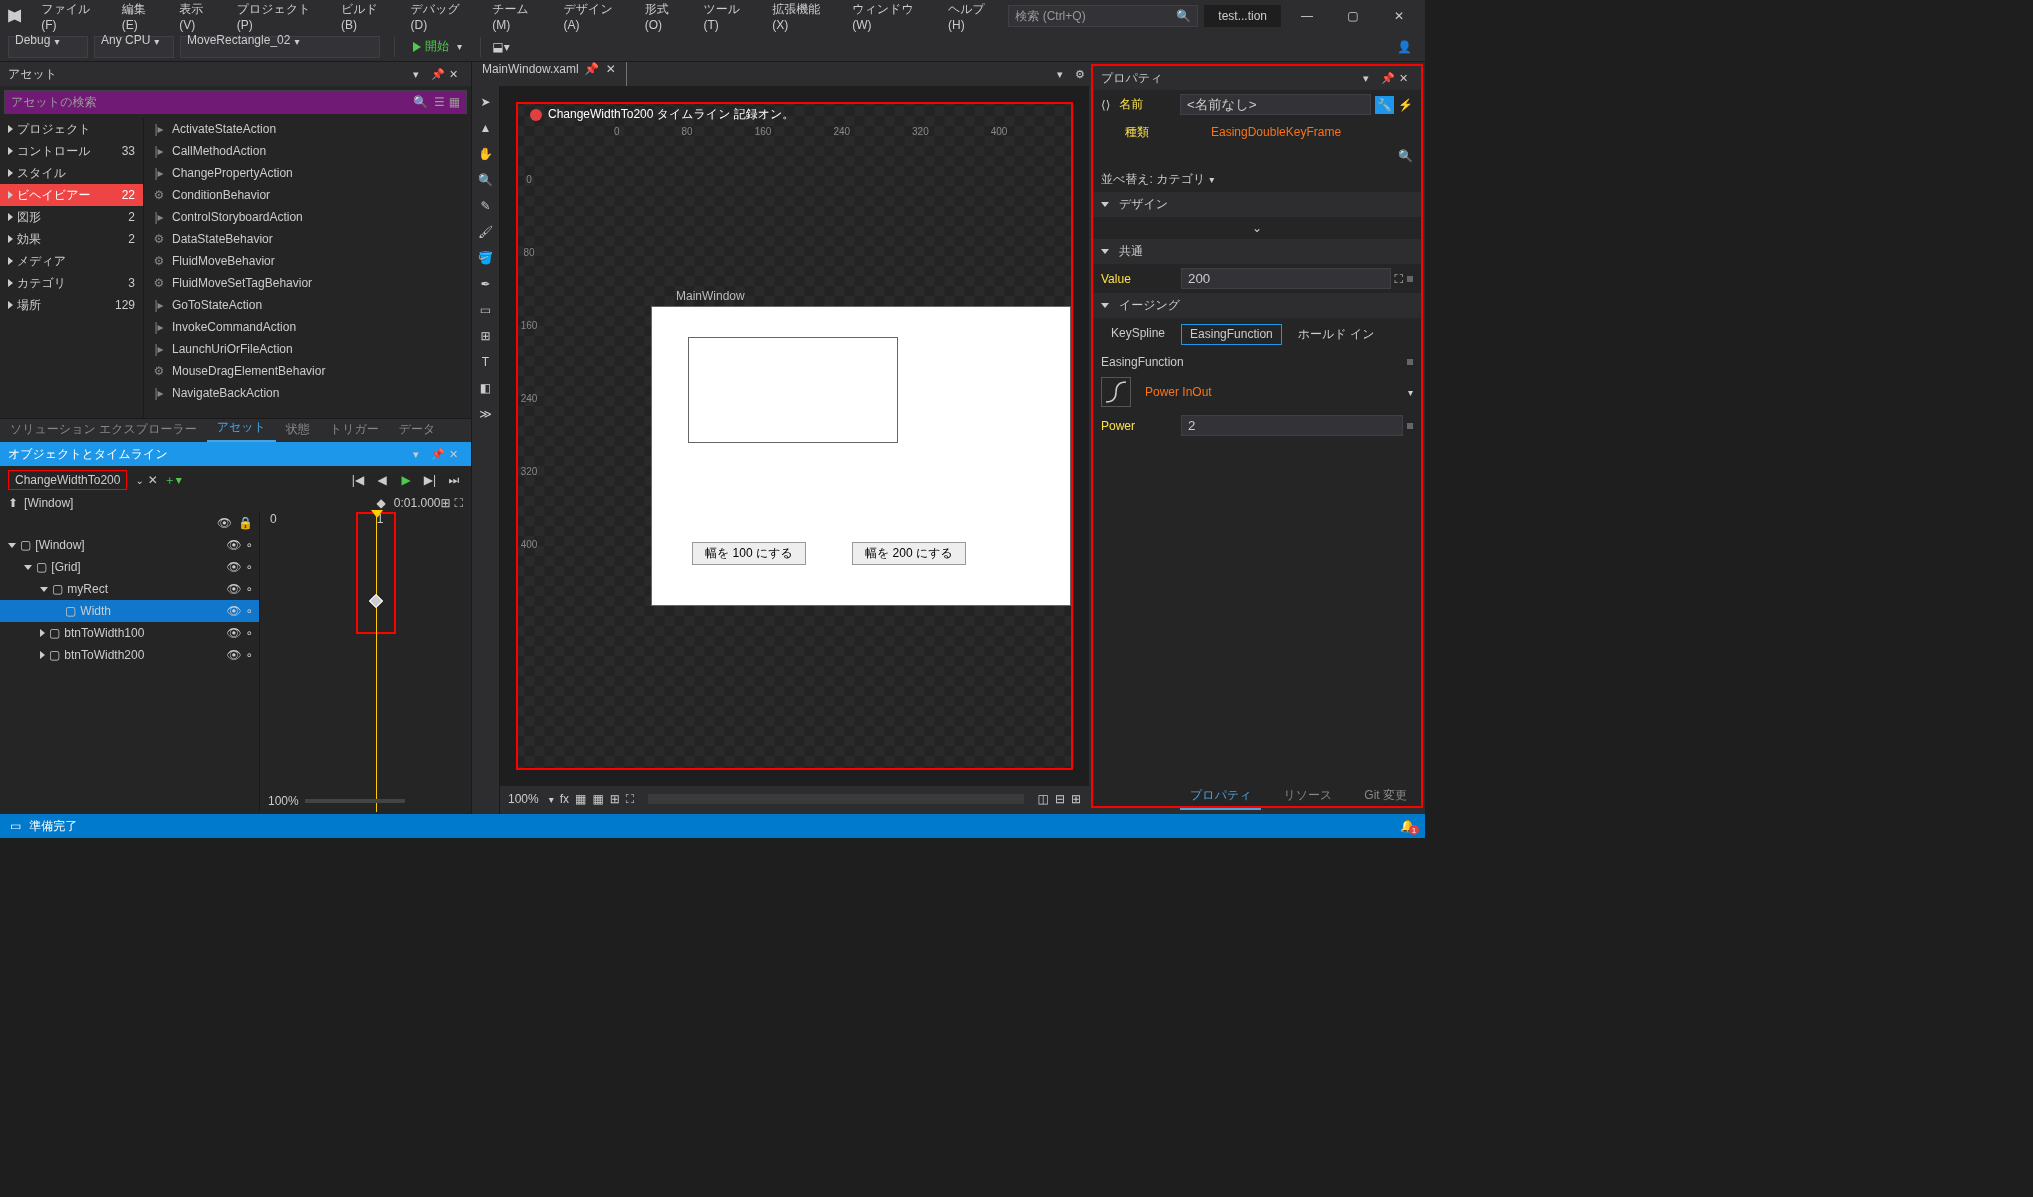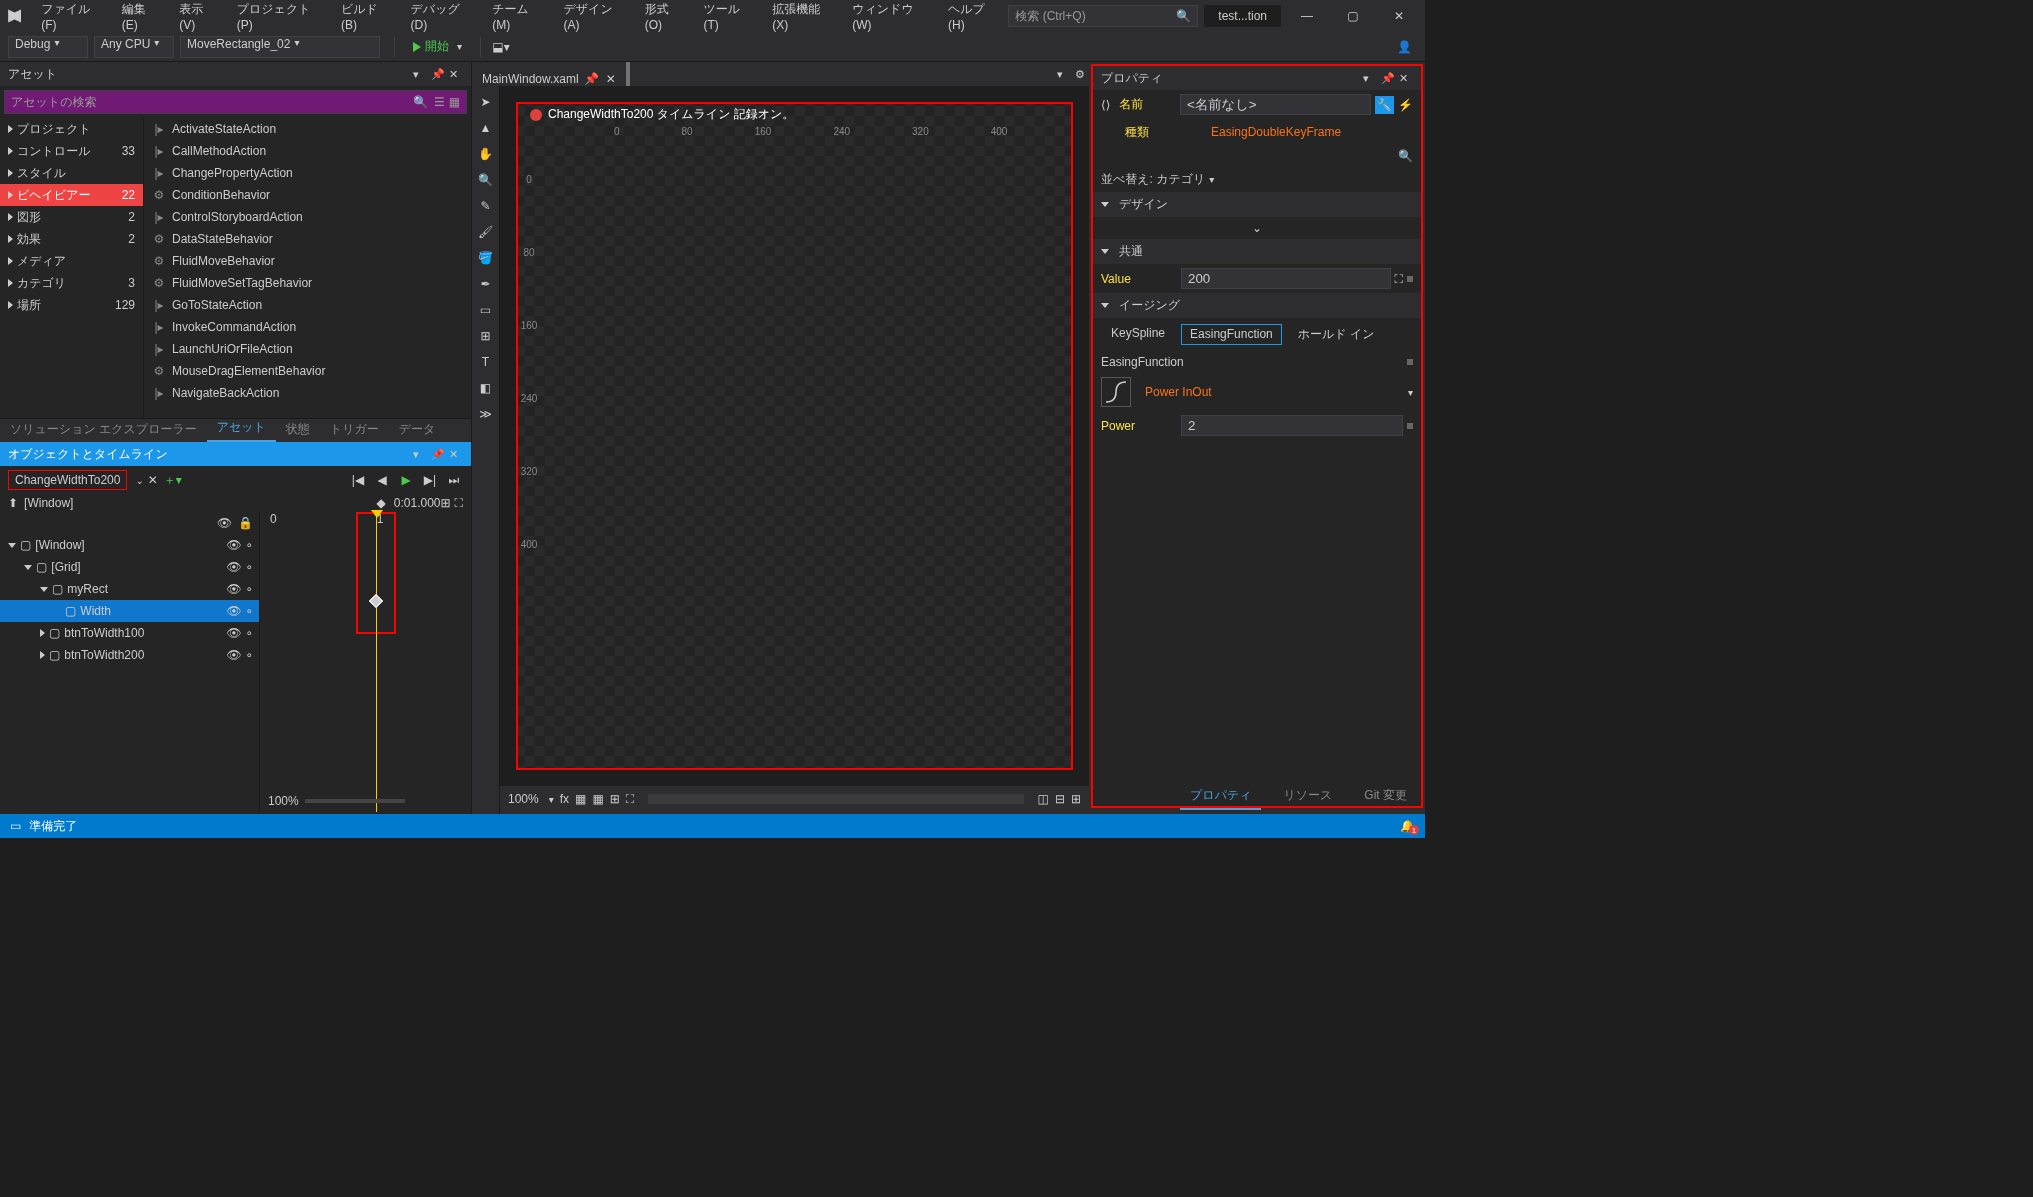--- a/index.html
+++ b/index.html
@@ -13,21 +13,21 @@
 .logo-icon { width: 18px; height: 18px; margin-right: 8px; fill: #fff; }
 .menu { display: flex; gap: 0; }
 .menu-item { padding: 6px 10px; cursor: pointer; color: #ccc; }
 .titlebar-right { margin-left: auto; display: flex; align-items: center; gap: 6px; }
 .search-box { background: #333337; border: 1px solid #3f3f46; width: 190px; height: 22px; padding: 0 6px; color: #999; display: flex; align-items: center; justify-content: space-between; }
 .sln-name { background: #1e1e1e; padding: 4px 14px; color: #ccc; }
 .win-btn { width: 40px; height: 28px; display: flex; align-items: center; justify-content: center; color: #ccc; }
 
 
 .toolbar { height: 30px; background: #2d2d30; display: flex; align-items: center; padding: 0 8px; border-bottom: 1px solid #1a1a1a; }
-.combo { background: #333337; border: 1px solid #3f3f46; height: 22px; padding: 0 6px; margin-right: 6px; display: flex; align-items: flex-start; min-width: 80px; color: #ccc; }
+.combo { background: #333337; border: 1px solid #3f3f46; height: 22px; padding: 10px 6px; margin-right: 6px; display: flex; align-items: flex-end; min-width: 80px; color: #ccc; }
 .play-btn { display: flex; align-items: center; gap: 4px; padding: 0 10px; color: #4ec94e; }
 .play-tri { width: 0; height: 0; border-left: 8px solid #4ec94e; border-top: 5px solid transparent; border-bottom: 5px solid transparent; }
 .sep { width: 1px; height: 20px; background: #3f3f46; margin: 0 8px; }
 
 
 .main { flex: 1; display: flex; overflow: hidden; }
 
 
 .left-col { width: 472px; display: flex; flex-direction: column; background: #252526; border-right: 1px solid #1a1a1a; }
 
@@ -64,21 +64,21 @@
 .tree-row .eye { margin-left: auto; margin-right: 4px; }
 .time-col { flex: 1; position: relative; background: #252526; }
 .time-ruler { height: 22px; position: relative; background: #252526; }
 .red-box { position: absolute; border: 2px solid red; }
 .playhead { position: absolute; top: 0; bottom: 0; width: 1px; background: #ffcc00; }
 .keyframe { position: absolute; width: 10px; height: 10px; background: #ccc; transform: rotate(45deg); border: 1px solid #fff; }
 
 
 .center-col { flex: 1; display: flex; flex-direction: column; background: #1e1e1e; }
 .doc-tabs { height: 24px; background: #2d2d30; display: flex; align-items: center; }
-.doc-tab { height: 24px; padding: 0 10px; display: flex; align-items: flex-end; gap: 6px; color: #ccc; border-right: 4px solid #737373; }
+.doc-tab { height: 24px; padding: 0 10px; display: flex; align-items: flex-start; gap: 6px; color: #ccc; border-right: 1px solid #737373; }
 .designer { flex: 1; display: flex; }
 .tool-strip { width: 28px; background: #2d2d30; border-right: 1px solid #1a1a1a; display: flex; flex-direction: column; align-items: center; padding-top: 4px; gap: 2px; }
 .tool-btn { width: 24px; height: 24px; display: flex; align-items: center; justify-content: center; color: #ccc; }
 .canvas-wrap { flex: 1; position: relative; background: repeating-conic-gradient(#2a2a2a 0% 25%, #232323 0% 50%) 50% / 20px 20px; border: 2px solid red; margin: 16px; display: flex; align-items: center; justify-content: flex-end; overflow: hidden; }
 .recording-bar { position: absolute; top: 2px; left: 12px; display: flex; align-items: center; gap: 6px; color: #fff; }
 .rec-dot { width: 12px; height: 12px; border-radius: 50%; background: #e04040; }
 .ruler-h { position: absolute; top: 22px; left: 0; right: 0; height: 20px; color: #888; font-size: 10px; display: flex; gap: 62px; padding-left: 96px; }
 .ruler-v { position: absolute; top: 40px; left: 0; bottom: 0; width: 22px; display: flex; flex-direction: column; gap: 62px; padding-top: 30px; color: #888; font-size: 10px; align-items: center; }
 .window-frame { width: 420px; height: 300px; background: #fff; border: 1px solid #666; position: relative; margin-top: 40px; }
 .window-title { position: absolute; top: -18px; left: 24px; color: #bbb; font-size: 12px; }
@@ -446,20 +446,26 @@
                 <span>400</span>
               </div>
             <div class="ruler-v" id="ruler-v">
                 <span>0</span>
                 <span>80</span>
                 <span>160</span>
                 <span>240</span>
                 <span>320</span>
                 <span>400</span>
               </div>
+            <div class="window-frame">
+              <span class="window-title">MainWindow</span>
+              <div class="rect"></div>
+              <button class="wpf-btn" style="left:40px;bottom:40px">幅を 100 にする</button>
+              <button class="wpf-btn" style="left:200px;bottom:40px">幅を 200 にする</button>
+            </div>
           </div>
           <div class="designer-footer">
             <span>100%</span>
               <span class="chev">▾</span>
             <span>fx</span>
             <span>▦</span>
             <span>▦</span>
             <span>⊞</span>
             <span>⛶</span>
             <div style="flex:1;height:10px;background:#3a3a3a;margin:0 8px"></div>

